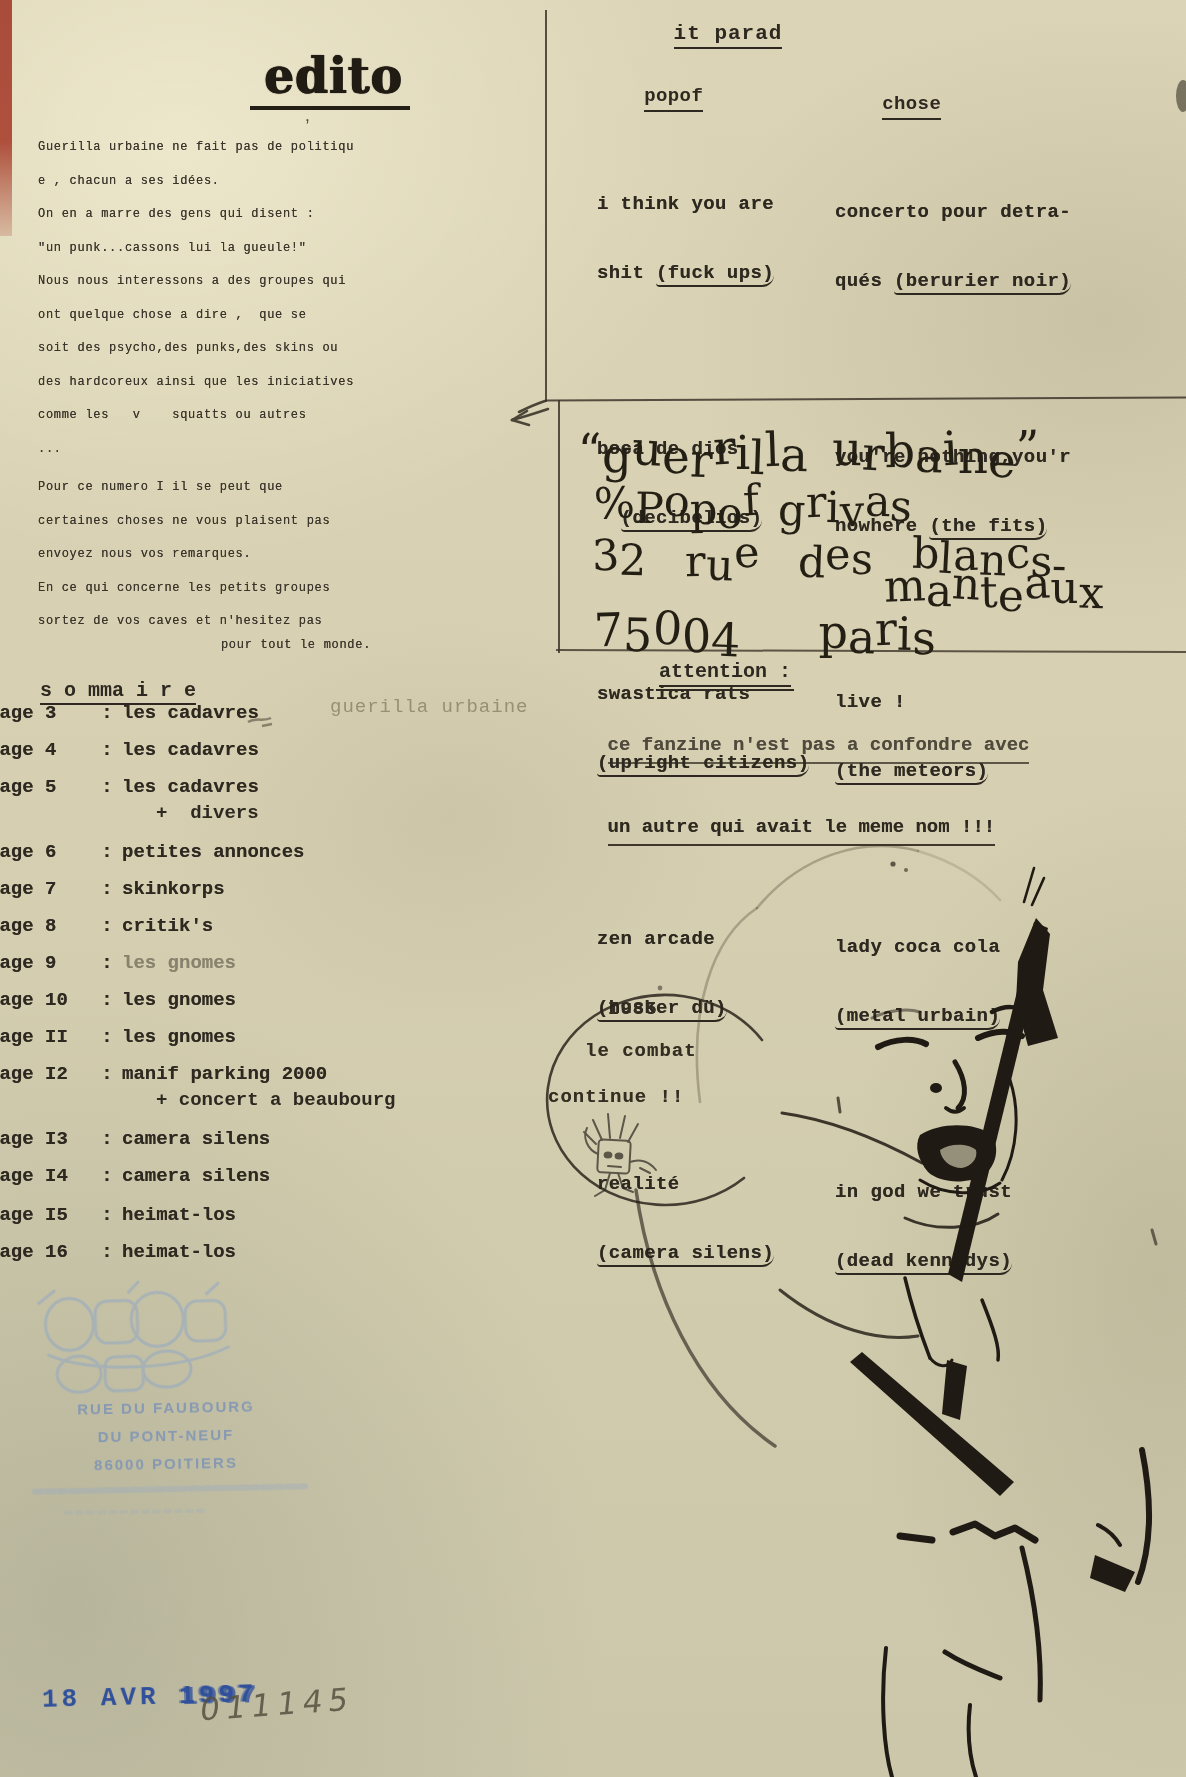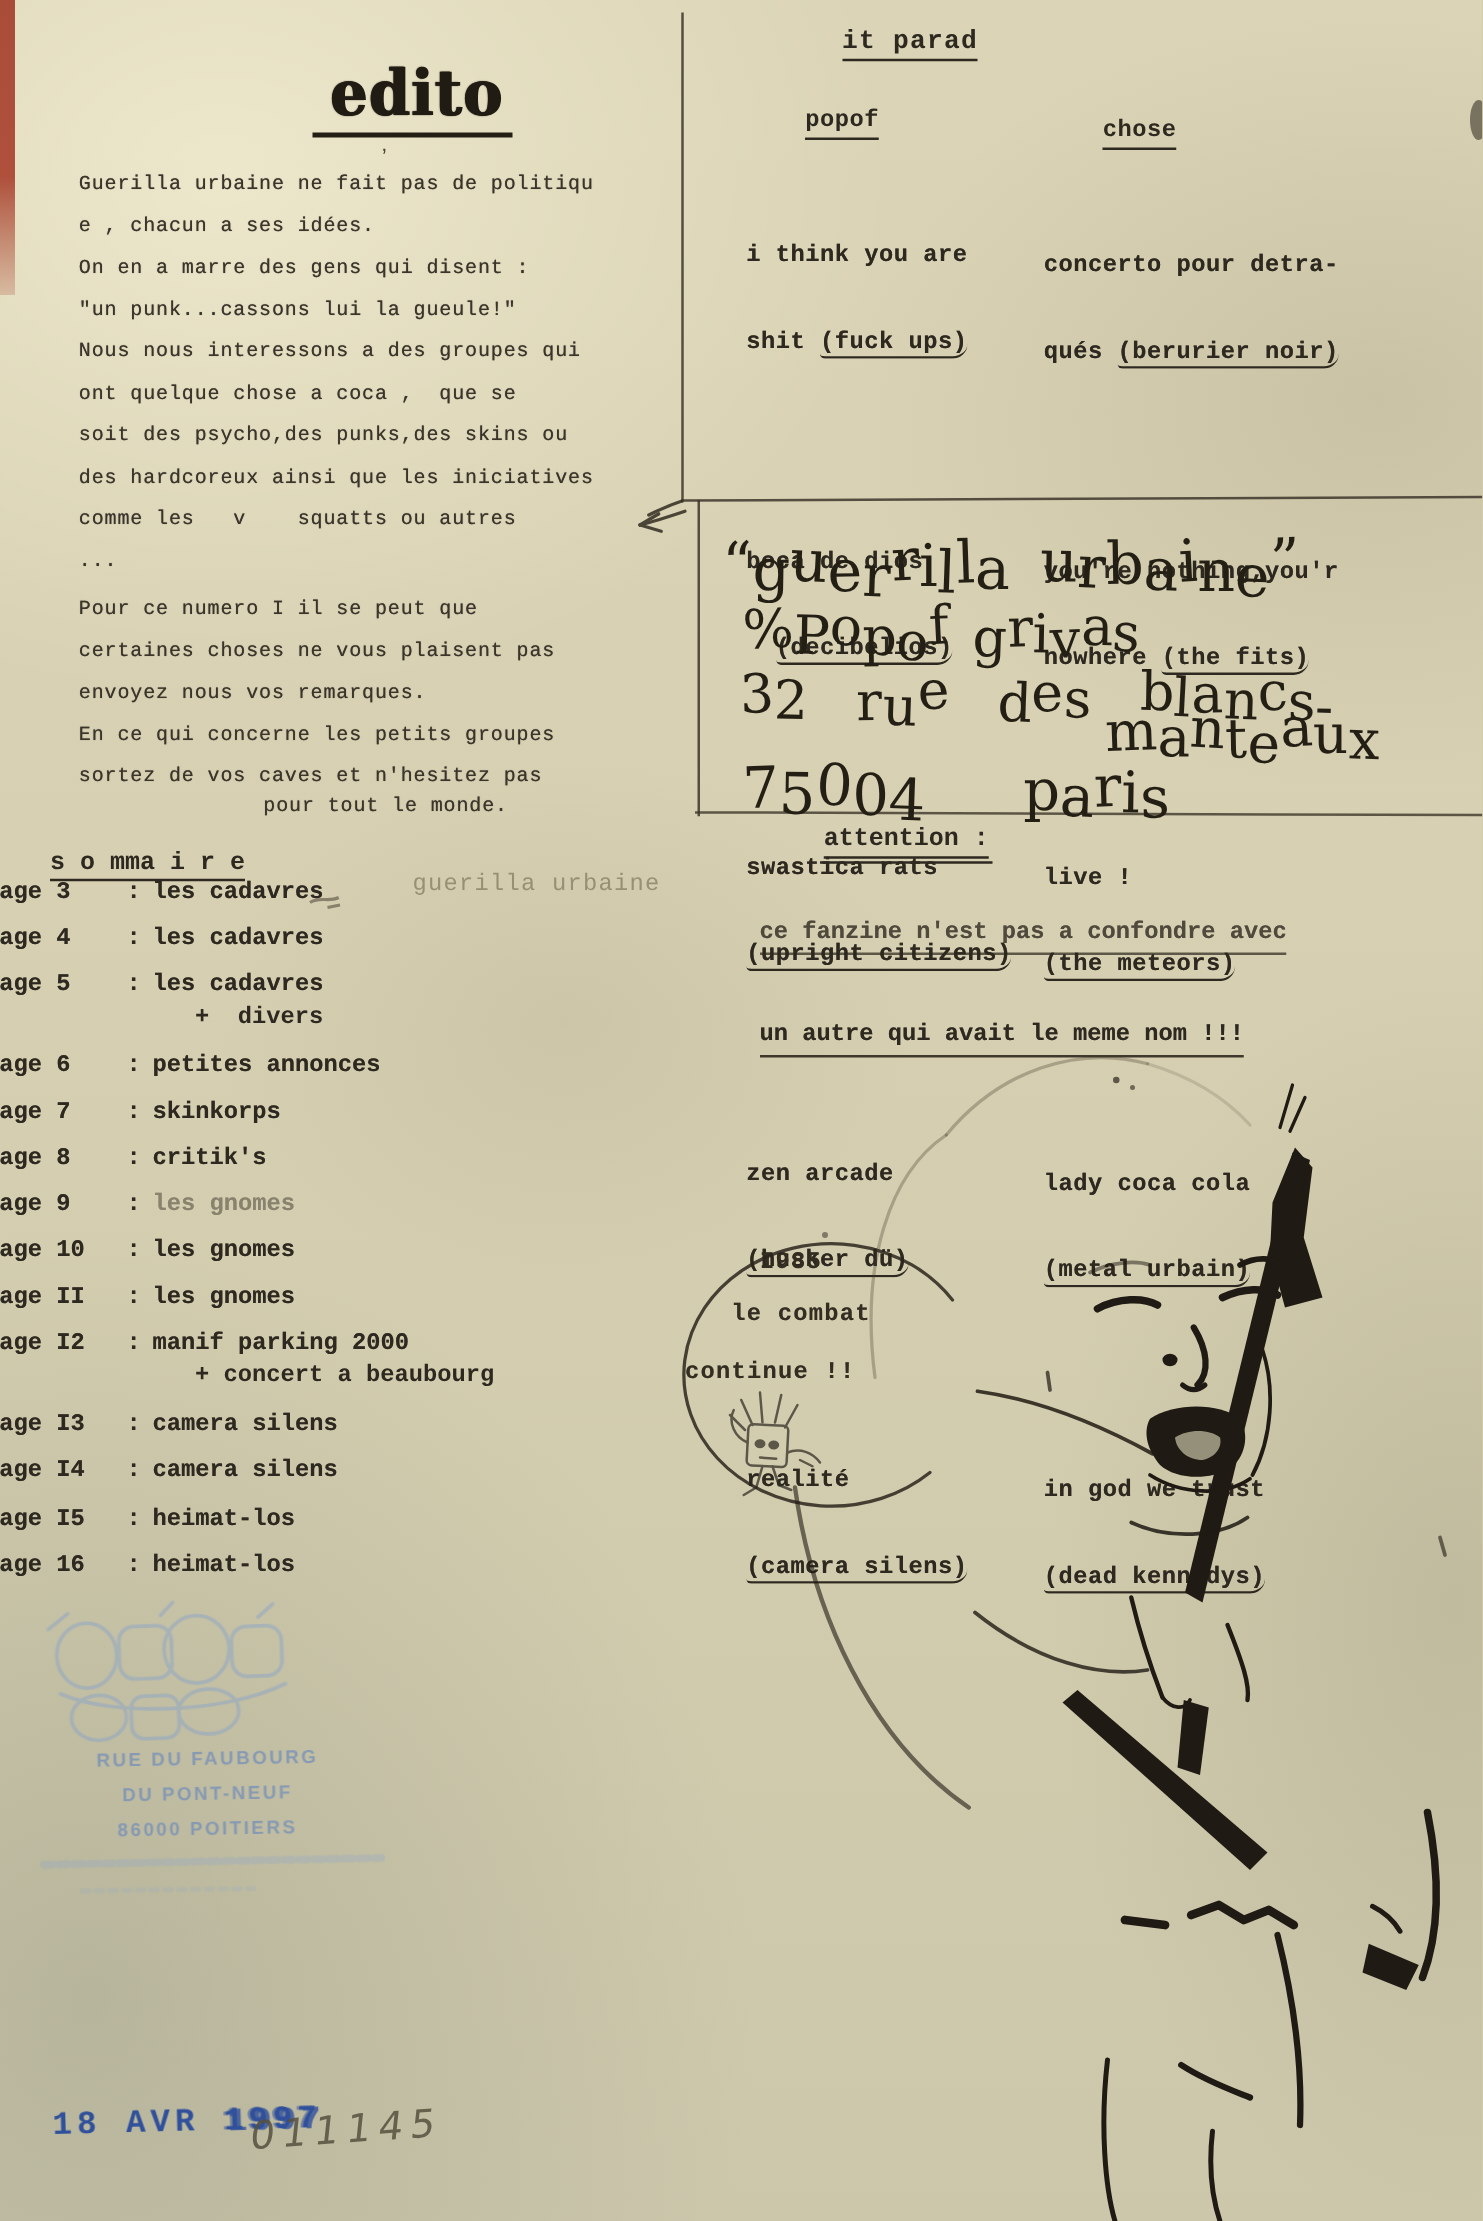--- a/index.html
+++ b/index.html
@@ -9,22 +9,22 @@
     background-color:#d6cfb1;
     background-image:
       radial-gradient(ellipse 900px 700px at 15% 8%, rgba(255,250,225,.50), transparent 60%),
       radial-gradient(ellipse 820px 950px at 6% 90%, rgba(135,140,122,.33), transparent 65%),
       radial-gradient(ellipse 700px 520px at 93% 18%, rgba(120,110,85,.16), transparent 60%),
       radial-gradient(ellipse 520px 820px at 98% 72%, rgba(122,118,94,.20), transparent 62%),
       radial-gradient(ellipse 400px 300px at 38% 46%, rgba(120,112,88,.10), transparent 70%),
       linear-gradient(180deg,#dbd4b6 0%,#d7d0b2 38%,#d2ccae 70%,#ccc7ab 100%);
   }
   .abs{position:absolute;}
-  .mono{white-space:pre;letter-spacing:.7px;font-size:16px;line-height:33.5px;
-        color:#3a342a;text-shadow:0 0 .6px rgba(58,52,42,.8);margin-left:25px;}
+  .mono{white-space:pre;letter-spacing:.7px;font-size:12px;line-height:33.5px;
+        color:#3a342a;text-shadow:0 0 .6px rgba(58,52,42,.8);}
   
   .red-strip{left:0;top:0;width:12px;height:236px;background:linear-gradient(180deg,#a23c2b 0%,#a8402d 60%,rgba(168,64,45,.25) 100%);opacity:.9;}
   
   .edito-title{left:248px;top:48px;width:170px;text-align:center;
     font-family:"DejaVu Serif","Liberation Serif",serif;font-weight:900;font-size:47px;
     color:#211c13;letter-spacing:1px;transform:scaleY(1.08);
     text-shadow:1.4px 0 0 #211c13,0 0 1px #211c13;}
   .edito-underline{left:250px;top:106px;width:160px;height:4px;background:#241f15;}
   .tick-mark{left:302px;top:118px;font-size:18px;color:#4a4234;}
   .edito-body{left:38px;top:131px;width:516px;}
@@ -106,21 +106,21 @@
   <div class="abs edito-title">edito</div>
   <div class="abs edito-underline"></div>
   <div class="abs tick-mark">ʼ</div>
 
   <div class="abs edito-body">
     <div class="mono">Guerilla urbaine ne fait pas de politiqu</div>
     <div class="mono">e , chacun a ses idées.</div>
     <div class="mono">On en a marre des gens qui disent :</div>
     <div class="mono">"un punk...cassons lui la gueule!"</div>
     <div class="mono">Nous nous interessons a des groupes qui</div>
-    <div class="mono">ont quelque chose a coca ,  que se</div>
+    <div class="mono">ont quelque chose a dire ,  que se</div>
     <div class="mono">soit des psycho,des punks,des skins ou</div>
     <div class="mono">des hardcoreux ainsi que les iniciatives</div>
     <div class="mono">comme les   v    squatts ou autres</div>
     <div class="mono">...</div>
     <div class="mono p2">Pour ce numero I il se peut que</div>
     <div class="mono">certaines choses ne vous plaisent pas</div>
     <div class="mono">envoyez nous vos remarques.</div>
     <div class="mono">En ce qui concerne les petits groupes</div>
     <div class="mono">sortez de vos caves et n'hesitez pas</div>
     <div class="mono tight">pour tout le monde.</div>

